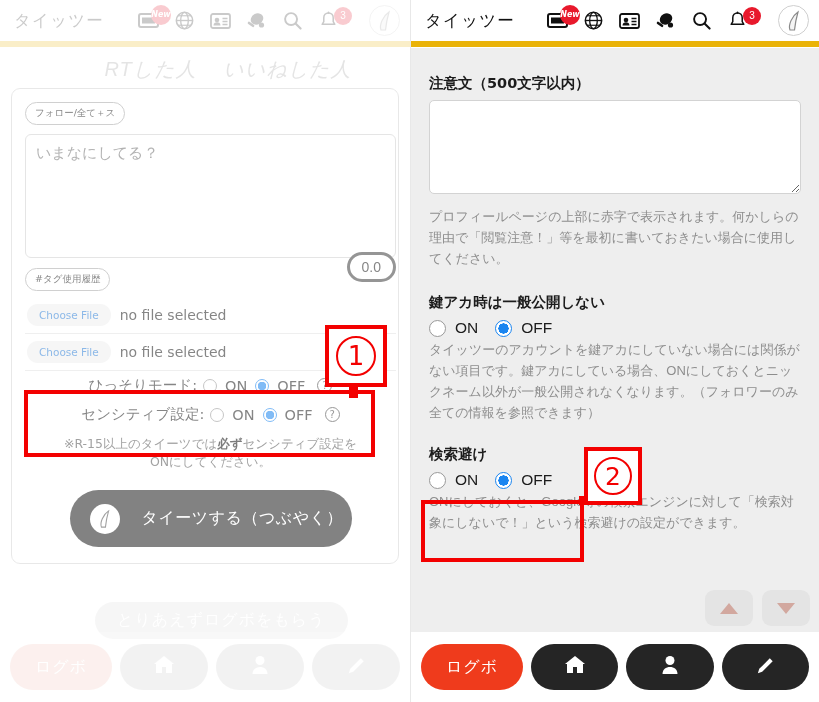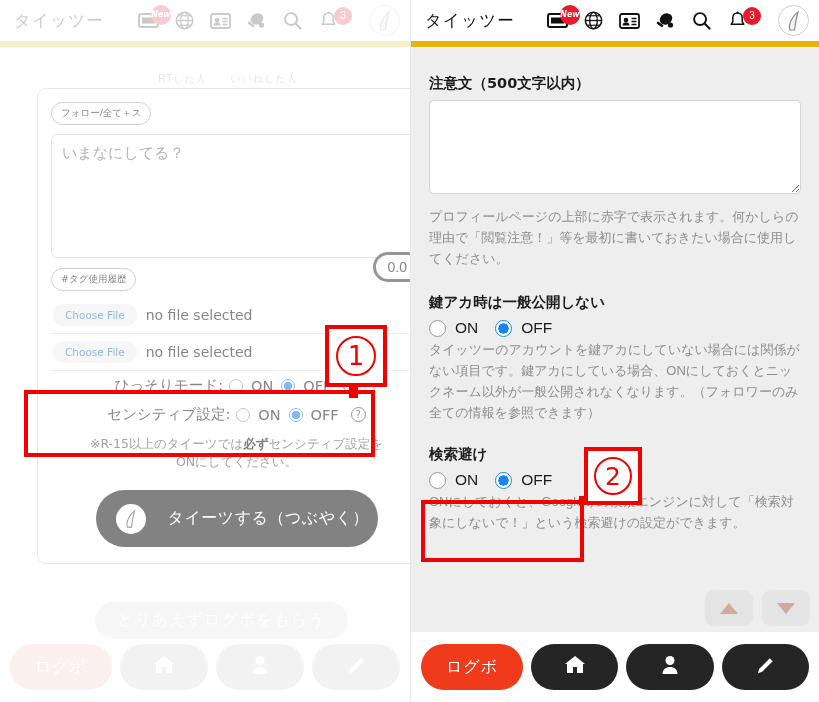--- a/index.html
+++ b/index.html
@@ -90,39 +90,39 @@
     border: 1px solid #cfcfcf;
     display: flex; align-items: center; justify-content: center;
     margin-left: 16px;
     background: #fff;
     flex: none;
   }
 
   
   .backdrop-tabs {
     position: absolute;
-    top: 72px; left: 0; right: 0;
+    top: 56px; left: 0; right: 0;
     text-align: center;
-    font-size: 10px;
+    font-size: 20px;
     color: #888;
     letter-spacing: 1px;
     padding-left: 46px;
+    font-style: italic;
   }
   .backdrop-tabs span { margin: 0 10px; }
 
   
   .compose-card {
     position: absolute;
     left: 11px; top: 88px;
     width: 388px;
     background: #fff;
     border: 1px solid #d7d7d7;
     border-radius: 9px;
     padding: 13px 2px 16px 13px;
-    margin-left: 26px;
   }
   .compose-top {
     display: flex; align-items: center; gap: 12px;
     margin-bottom: 9px;
   }
   .pill {
     border: 1px solid #aaa;
     border-radius: 999px;
     font-size: 9.5px;
     padding: 4px 9px;

